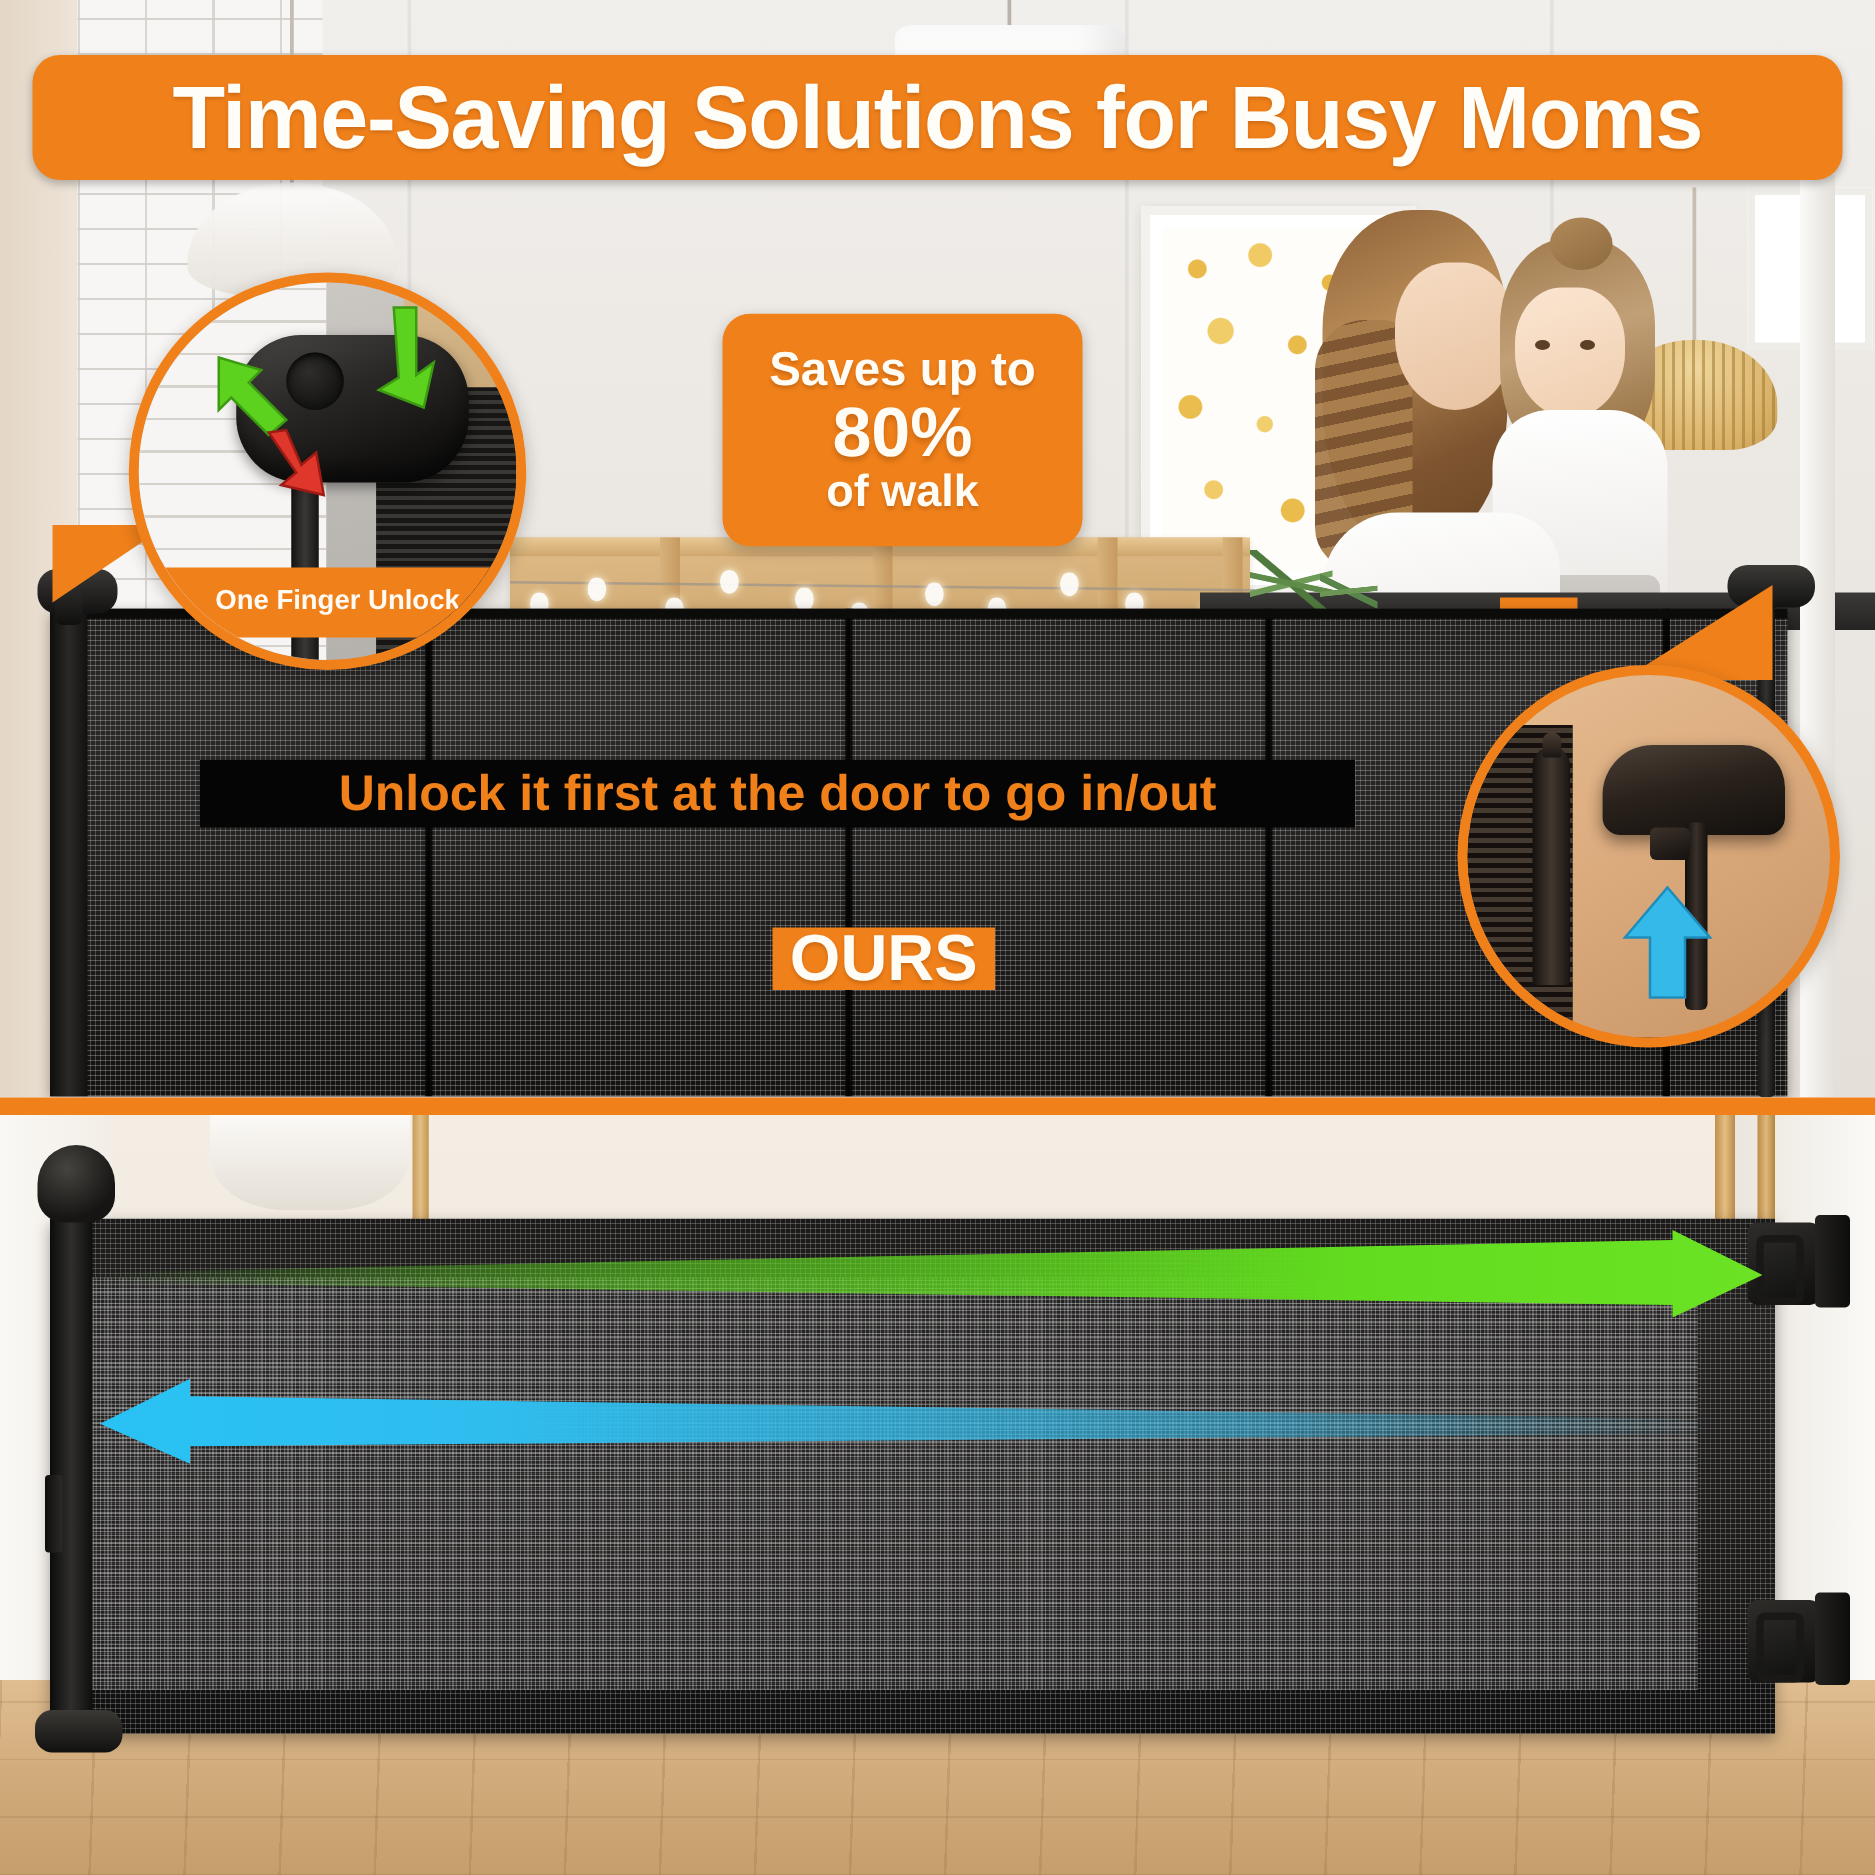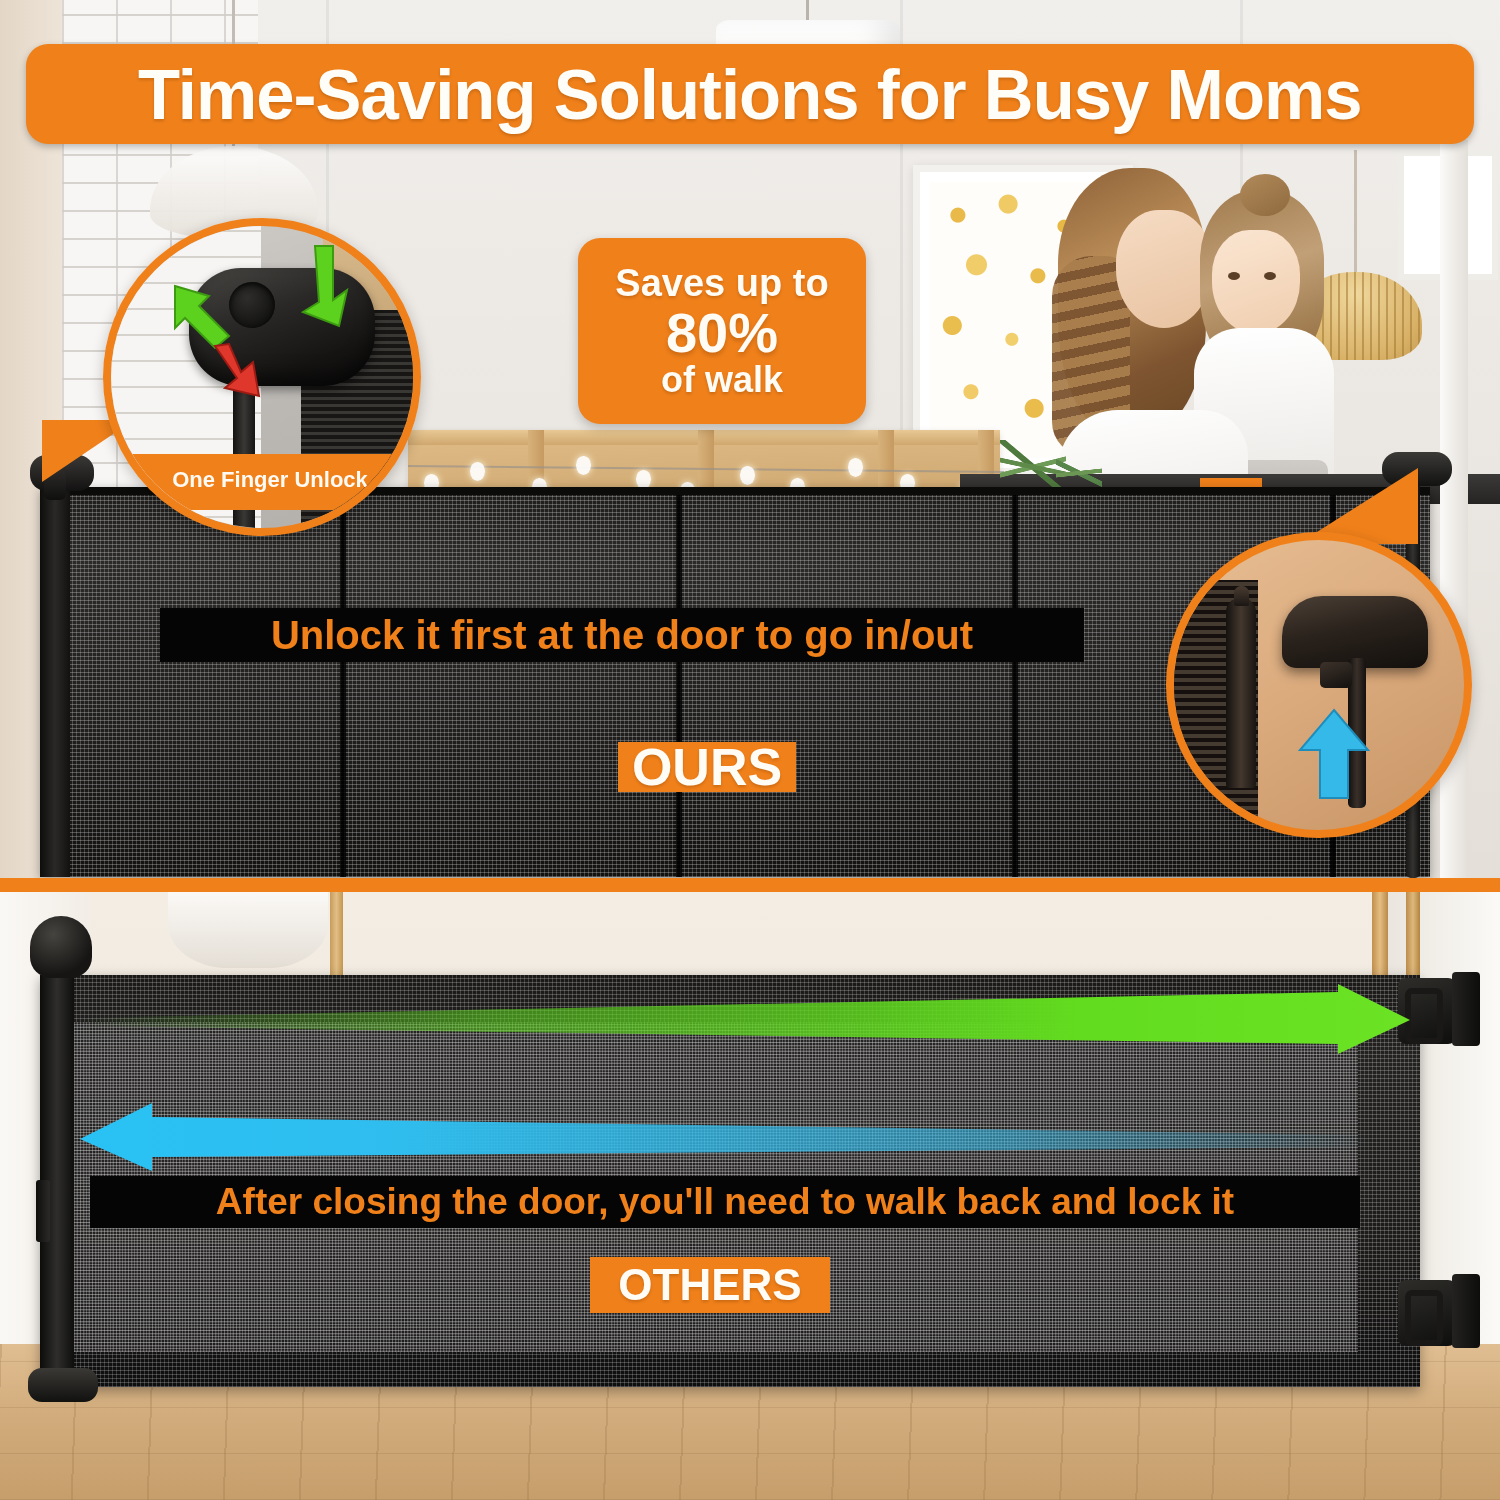--- a/index.html
+++ b/index.html
@@ -211,21 +211,21 @@
   .cr-stem{ position:absolute; left:174px; top:118px; width:18px; height:150px;
     background:linear-gradient(90deg,#100E0C,#3A302A,#14110F); border-radius:5px; }
   .cr-stem-nub{ position:absolute; left:146px; top:122px; width:32px; height:26px;
     background:linear-gradient(160deg,#3C322A,#14110F); border-radius:5px; }
   .cr-tail{ position:absolute; left:1298px; top:468px; width:0;height:0;
     border-top:0 solid transparent; border-bottom:76px solid #F0801A; border-left:120px solid transparent;
     z-index:39; }
 
   
   .saves-badge{
-    position:absolute; left:578px; top:238px; width:288px; height:186px;
+    position:absolute; left:578px; top:251px; width:288px; height:186px;
     background:#F0801A; border-radius:22px; z-index:45;
     box-shadow:0 4px 11px rgba(0,0,0,.22);
     display:flex; flex-direction:column; align-items:center; justify-content:center;
     color:#FFFCF6;
   }
   .saves-l1{ font-size:38px; font-weight:bold; line-height:1; text-shadow:0 2px 3px rgba(120,55,0,.3); }
   .saves-l2{ font-size:56px; font-weight:bold; line-height:1.02; margin:2px 0 0;
              text-shadow:0 3px 4px rgba(120,55,0,.32); }
   .saves-l3{ font-size:36px; font-weight:bold; line-height:1; text-shadow:0 2px 3px rgba(120,55,0,.3); }
 
@@ -494,20 +494,14 @@
       <linearGradient id="bgrad" x1="1" y1="0" x2="0" y2="0">
         <stop offset="0" stop-color="#35B9E8" stop-opacity="0"></stop>
         <stop offset="0.28" stop-color="#35B9E8" stop-opacity=".55"></stop>
         <stop offset="0.75" stop-color="#2FBDEE" stop-opacity="1"></stop>
         <stop offset="1" stop-color="#29C2F4" stop-opacity="1"></stop>
       </linearGradient>
     </defs>
     <path d="M1290 40 L72 22 L72 8 L0 44 L72 76 L72 62 L1290 52 Z" fill="url(#bgrad)"></path>
   </svg>
 
-  <div class="band band-b2 nosel">
-    <span>After closing the door, you'll need to walk back and lock it</span>
-  </div>
-  <div class="others-badge nosel">
-    <span>OTHERS</span>
-  </div>
 
 </div>
 
 </body></html>

